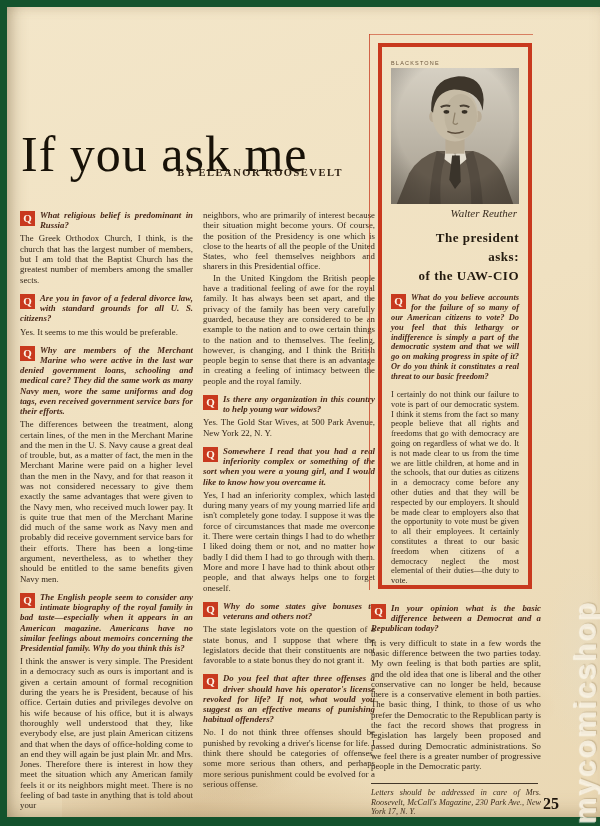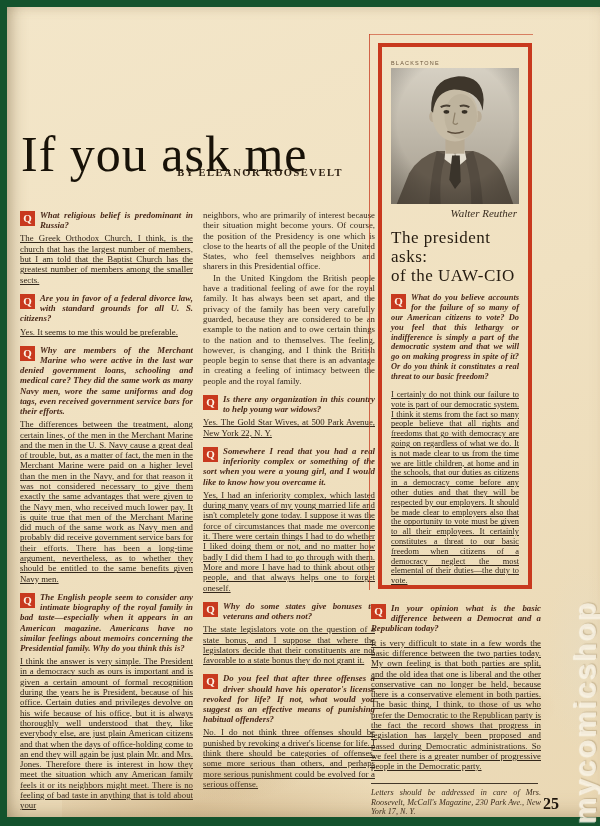--- a/index.html
+++ b/index.html
@@ -19,38 +19,38 @@
   #byline{position:absolute;left:14px;top:160px;width:322px;text-align:right;
           font-size:10.5px;font-weight:bold;letter-spacing:1.5px;color:#2a1d10;}
 
   .col{position:absolute;top:203px;height:612px;overflow:hidden;color:#33271b;
        font-size:8.8px;line-height:10.3px;text-align:justify;}
   #col-left{left:13px;width:173px;}
   #col-mid{left:196px;width:172px;}
   .col p{margin:0;}
   .a{margin:0 0 0 0;}
   .a + .q{margin-top:8px;}
-  .q + .a{margin-top:3px;text-decoration:underline;}
+  .q + .a{margin-top:3px;}
   .a + .a{margin-top:1px;}
   .q{font-weight:bold;font-style:italic;color:#49291a;line-height:10.2px;}
   .indent{text-indent:10px;}
   .qicon{float:left;width:15px;height:15px;margin:1px 5px 1px 0;background:#c8391e;
          color:#fdf6e8;font-family:"Liberation Serif",serif;font-style:normal;
          font-weight:bold;font-size:11px;line-height:15px;text-align:center;}
 
   #thin-rule-v{position:absolute;left:362px;top:27px;width:1px;height:556px;background:rgba(198,58,30,.75);}
   #thin-rule-h{position:absolute;left:362px;top:27px;width:164px;height:1px;background:rgba(198,58,30,.6);}
 
   #redbox{position:absolute;left:371px;top:36px;width:154px;height:546px;box-sizing:border-box;
           border:4px solid #c8391e;padding:5px 9px 4px;overflow:hidden;}
   #photo-credit{font-family:"Liberation Sans",sans-serif;font-size:5.5px;letter-spacing:1.2px;
           color:#6b563d;margin:8px 0 2px;}
   #photo{width:128px;height:136px;display:block;}
   #photo-caption{font-style:italic;font-size:11px;color:#3a2e20;text-align:right;margin:3px 2px 9px 0;}
-  #box-heading{text-align:left;font-weight:normal;font-size:17px;line-height:19px;
+  #box-heading{text-align:right;font-weight:bold;font-size:13px;line-height:19px;
           color:#241b10;margin-bottom:7px;letter-spacing:.5px;}
   #redbox .q, #redbox .a{font-size:8.4px;line-height:9.8px;}
   #redbox .a{margin-top:4px;}
 
   #below-box{position:absolute;left:364px;top:596px;width:170px;color:#33271b;
           font-size:8.8px;line-height:10.3px;text-align:justify;}
   #below-box p{margin:0;}
   #below-box .a{margin-top:4px;}
 
   #footer-rule{position:absolute;left:364px;top:776px;width:167px;height:1px;background:#42372a;}

